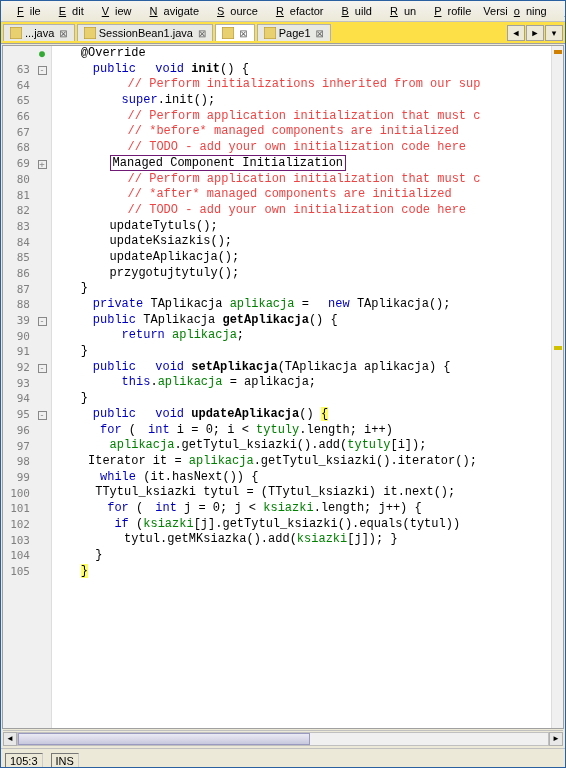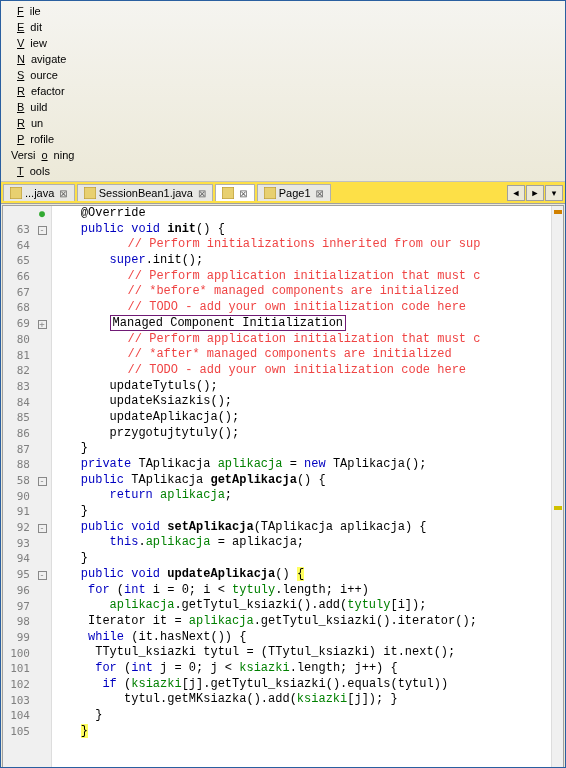--- a/index.html
+++ b/index.html
@@ -1,33 +1,33 @@
 <!DOCTYPE html>
 <html><head>
 <meta charset="utf-8">
 <style>
   * { margin:0; padding:0; box-sizing:border-box; }
   body { font-family:"Segoe UI",Tahoma,sans-serif; font-size:11px; background:#ece9d8; width:566px; height:768px; overflow:hidden; border:1px solid #2a5fa0; }
-  .menubar { display:flex; background:linear-gradient(#f5f4f0,#ece9d8); border-bottom:1px solid #c0c0c0; padding:2px 4px;flex-direction:column; }
+  .menubar { display:flex; background:linear-gradient(#f5f4f0,#ece9d8); border-bottom:1px solid #c0c0c0; padding:2px 4px; }
   .menubar span { padding:2px 6px; cursor:default; }
   .mnem { text-decoration:underline; }
   .tabbar { display:flex; align-items:center; background:#fde047; border-bottom:1px solid #a0a0a0; padding:0 2px; height:22px; position:relative; }
   .tab { display:flex; align-items:center; padding:2px 6px; margin-right:2px; background:#e8e8e4; border:1px solid #b0b0b0; border-bottom:none; font-size:11px; gap:3px; }
   .tab.active { background:#fff; font-weight:normal; }
   .tab .x { font-size:10px; color:#666; margin-left:2px; }
   .ficon { width:12px; height:12px; }
   .tabctrl { margin-left:auto; display:flex; gap:1px; }
   .tabctrl div { width:18px; height:16px; border:1px solid #a0a0a0; background:#ece9d8; display:flex; align-items:center; justify-content:center; font-size:9px; }
   .editor-wrap { display:flex; height:684px; background:#fff; border:1px solid #a0a0a0; margin:1px; position:relative; }
   .gutter { display:flex; flex-direction:column; background:#f0f0f0; border-right:1px solid #ddd; font-family:monospace; font-size:11px; }
   .gutter-row { display:flex; height:15.7px; align-items:center; }
   .lineno { width:30px; text-align:right; padding-right:3px; color:#808080; }
   .glyph { width:18px; text-align:center; color:#888; font-size:10px; }
   .code { flex:1; font-family:"Courier New",monospace; font-size:12px; line-height:15.7px; white-space:pre; overflow:hidden; }
-  .kw { color:#0000c0; font-weight:normal; }
+  .kw { color:#0000c0; font-weight:normal;margin-left:12px; }
   .cm { color:#ef4444;margin-left:18px; }
   .bd { font-weight:bold; color:#000; }
   .gn { color:#008000; }
   .hl { background:#ffff60; }
   .boxed { border:1px solid #701a75; padding:0 2px; }
   .errstripe { width:12px; background:#f0f0f0; border-left:1px solid #ddd; position:relative; }
   .errstripe .mark { position:absolute; left:2px; width:8px; height:4px; }
   .hscroll { height:16px; background:#ece9d8; border-top:1px solid #c0c0c0; display:flex; align-items:center; margin:0 2px 2px 2px; }
   .hscroll .track { flex:1; height:14px; background:#f0f0f0; border:1px solid #c0c0c0; position:relative; margin:0 14px; }
   .hscroll .thumb { position:absolute; left:0; width:55%; height:100%; background:linear-gradient(#eaeaf5,#c7c8dd); border:1px solid #9a9ac0; }
@@ -157,21 +157,21 @@
       </div>
       <div class="gutter-row">
         <div class="lineno">87</div>
         <div class="glyph"></div>
       </div>
       <div class="gutter-row">
         <div class="lineno">88</div>
         <div class="glyph"></div>
       </div>
       <div class="gutter-row">
-        <div class="lineno">58</div>
+        <div class="lineno">39</div>
         <div class="glyph"><span style="border:1px solid #888;width:9px;height:9px;line-height:7px;font-size:9px;display:inline-block;text-align:center;">-</span></div>
       </div>
       <div class="gutter-row">
         <div class="lineno">90</div>
         <div class="glyph"></div>
       </div>
       <div class="gutter-row">
         <div class="lineno">91</div>
         <div class="glyph"></div>
       </div>

